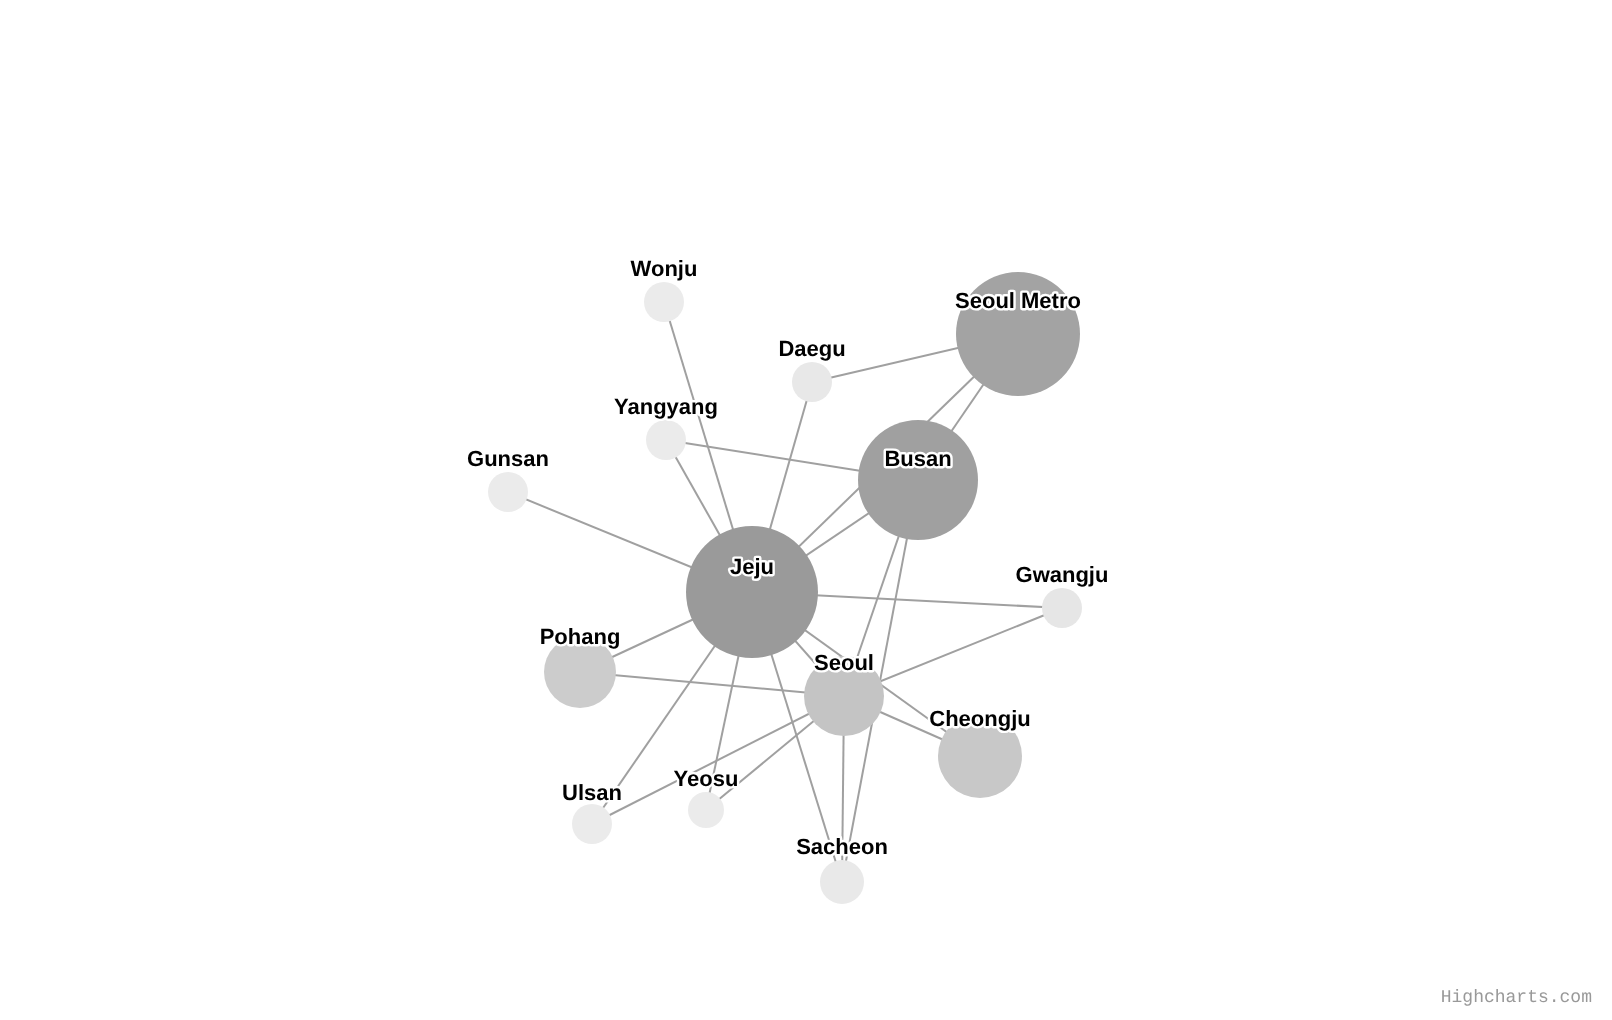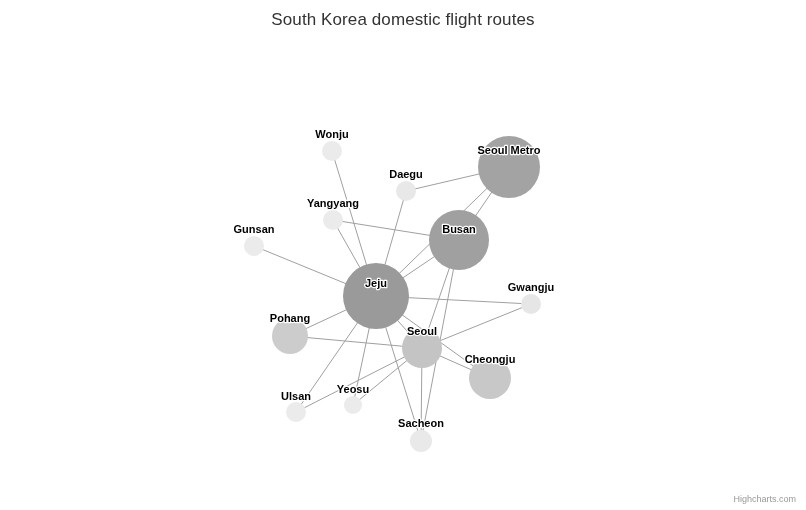--- a/index.html
+++ b/index.html
@@ -43,29 +43,28 @@
     stroke-width: 2.4px;
     stroke-linejoin: round;
     text-anchor: middle;
   }
   #credits {
     position: absolute;
     right: 10px;
     bottom: 6px;
     font-size: 9px;
     color: #999999;
-    font-family: Liberation Sans, sans-serif;
+    font-family: Liberation Mono, monospace;
   }
 </style>
 </head>
 <body>
 
 <div id="chart-root">
 
-  <div id="chart-title">South Korea domestic flight routes</div>
 
   <svg id="graph-svg" viewBox="0 0 806 510" xmlns="http://www.w3.org/2000/svg">
     <g id="links-layer">
         <line x1="376" y1="296" x2="509" y2="167" stroke="#a0a0a0" stroke-width="1"></line>
         <line x1="376" y1="296" x2="459" y2="240" stroke="#a0a0a0" stroke-width="1"></line>
         <line x1="376" y1="296" x2="422" y2="348" stroke="#a0a0a0" stroke-width="1"></line>
         <line x1="376" y1="296" x2="490" y2="378" stroke="#a0a0a0" stroke-width="1"></line>
         <line x1="376" y1="296" x2="531" y2="304" stroke="#a0a0a0" stroke-width="1"></line>
         <line x1="376" y1="296" x2="290" y2="336" stroke="#a0a0a0" stroke-width="1"></line>
         <line x1="376" y1="296" x2="254" y2="246" stroke="#a0a0a0" stroke-width="1"></line>

